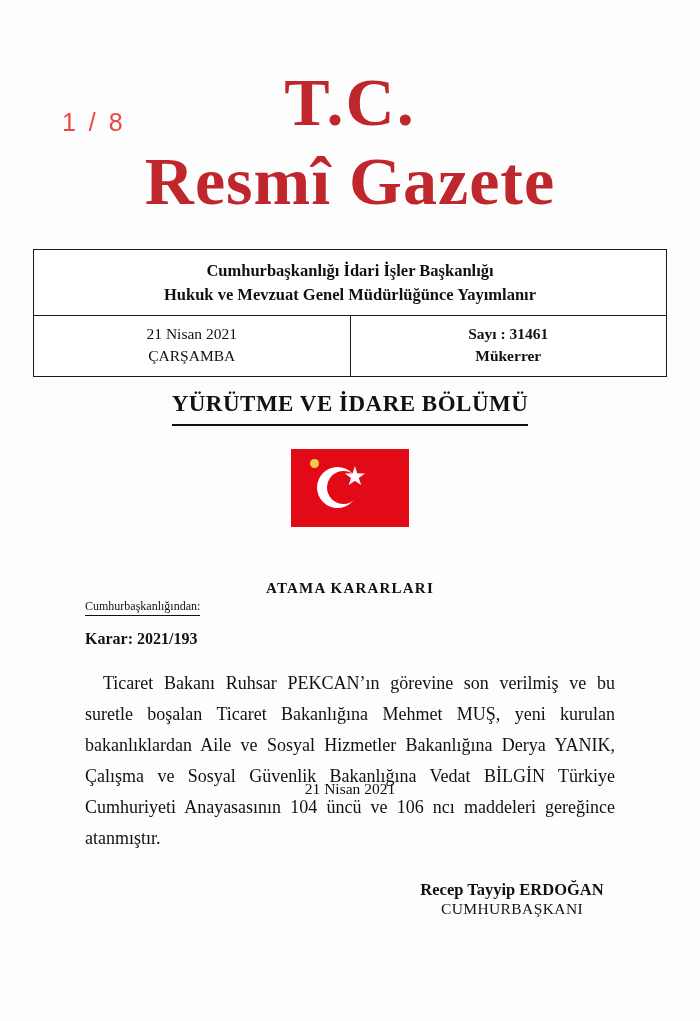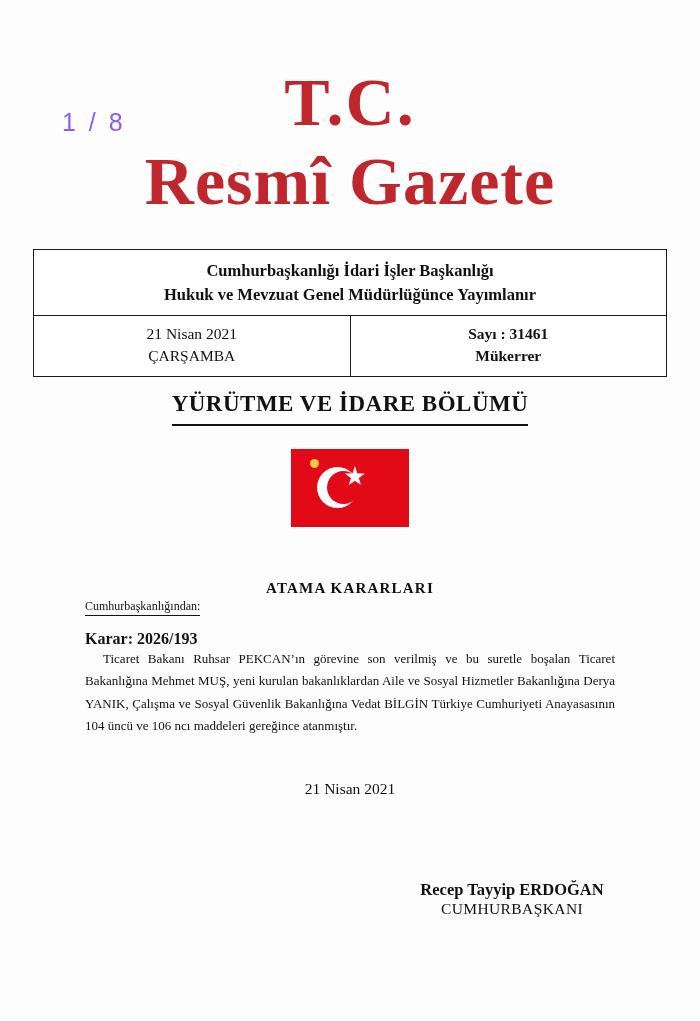--- a/index.html
+++ b/index.html
@@ -23,21 +23,21 @@
   }
 
   
   .page-watermark {
     position: absolute;
     left: 62px;
     top: 108px;
     font-family: "Liberation Sans", sans-serif;
     font-size: 25px;
     letter-spacing: 3px;
-    color: #8b5cf6;
+    color: #ef4444;
     font-weight: 400;
     user-select: none;
   }
 
   
   .masthead {
     text-align: center;
     padding-top: 68px;
   }
   .masthead .line1 {
@@ -211,22 +211,23 @@
     padding-bottom: 1px;
   }
   .karar-no {
     margin-top: 14px;
     font-family: "Liberation Serif", serif;
     font-weight: 700;
     font-size: 16px;
     color: #111;
   }
   .paragraph {
-    font-family: "Liberation Serif", serif;
-    font-size: 13px;
+    margin-top: 20px;
+    font-family: "Liberation Serif", serif;
+    font-size: 18px;
     line-height: 1.72;
     text-align: justify;
     color: #111;
     text-indent: 18px;
   }
 
   .date-line {
     position: absolute;
     left: 0;
     right: 0;
@@ -298,21 +299,21 @@
       <div class="crescent-outer"></div>
       <div class="crescent-inner"></div>
       <div class="star"></div>
     </div>
   </div>
 
   <div class="decision-title">ATAMA KARARLARI</div>
 
   <div class="body-block">
     <div class="issuer">Cumhurbaşkanlığından:</div>
-    <div class="karar-no">Karar: 2026/193</div>
+    <div class="karar-no">Karar: 2021/193</div>
     <div class="paragraph">Ticaret Bakanı Ruhsar PEKCAN’ın görevine son verilmiş ve bu suretle boşalan Ticaret Bakanlığına Mehmet MUŞ, yeni kurulan bakanlıklardan Aile ve Sosyal Hizmetler Bakanlığına Derya YANIK, Çalışma ve Sosyal Güvenlik Bakanlığına Vedat BİLGİN Türkiye Cumhuriyeti Anayasasının 104 üncü ve 106 ncı maddeleri gereğince atanmıştır.</div>
   </div>
 
   <div class="date-line">21 Nisan 2021</div>
 
   <div class="signature">
     <div class="name">Recep Tayyip ERDOĞAN</div>
     <div class="title">CUMHURBAŞKANI</div>
   </div>
 

